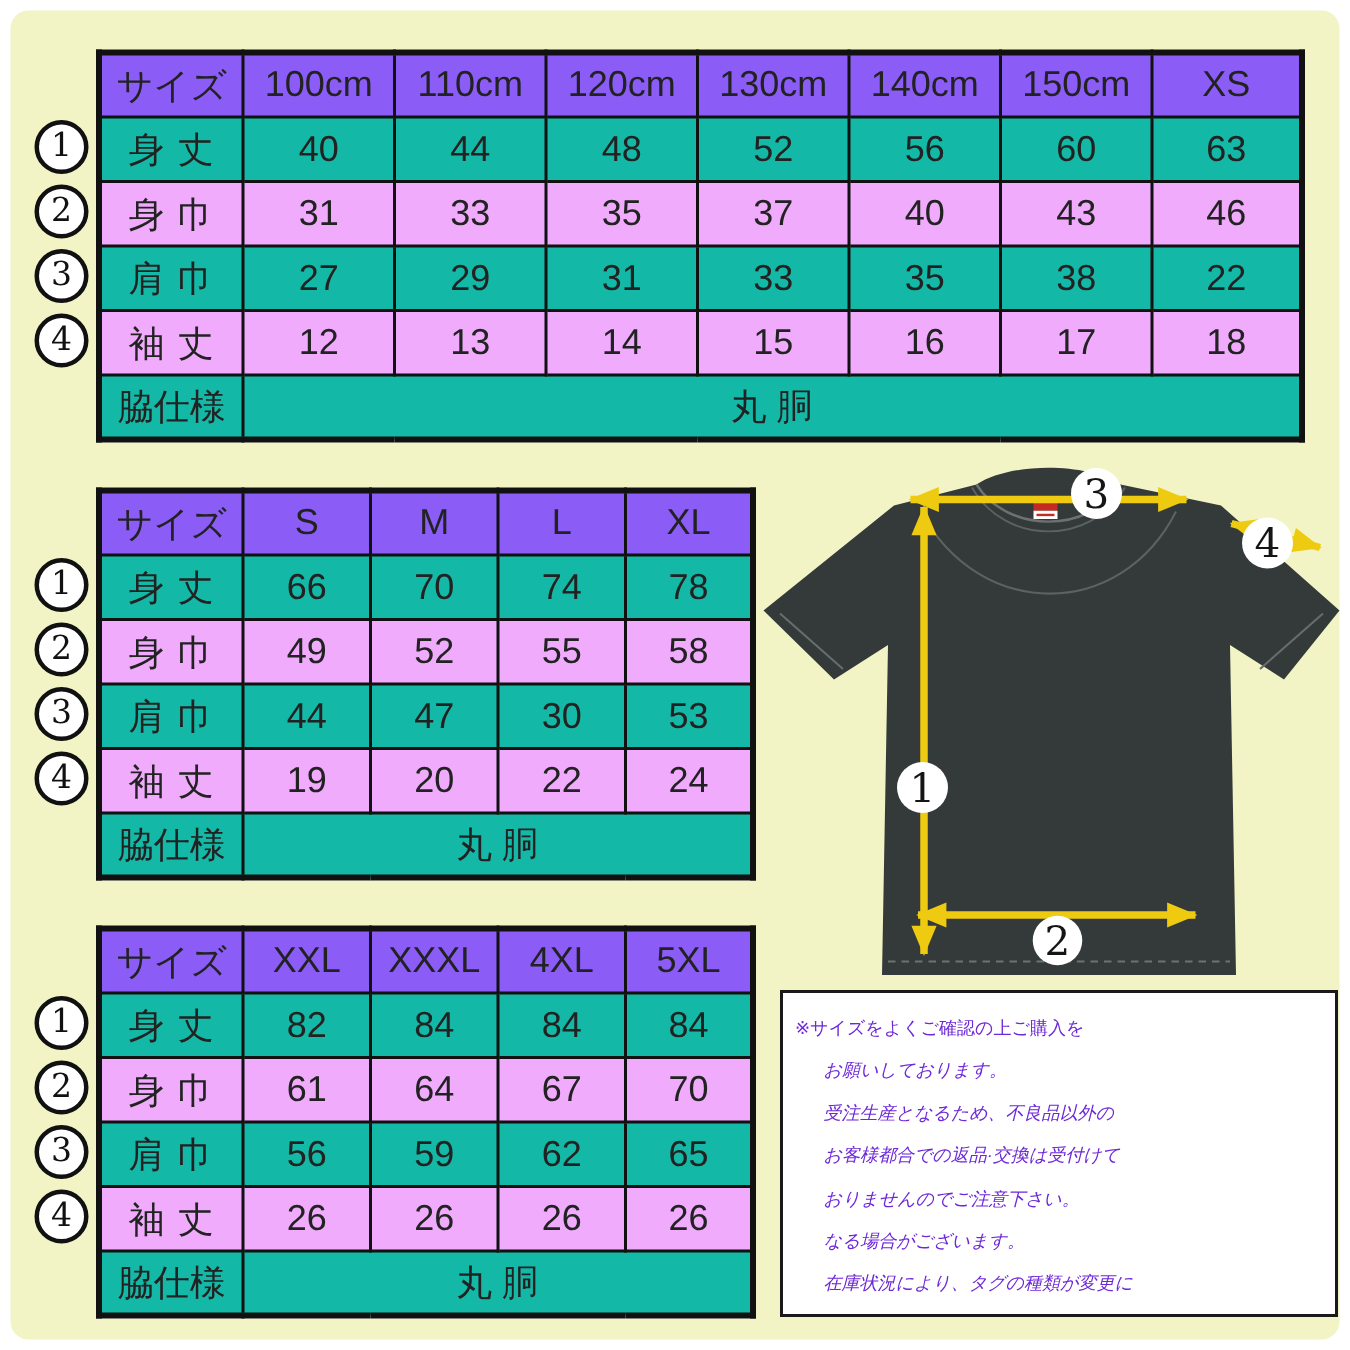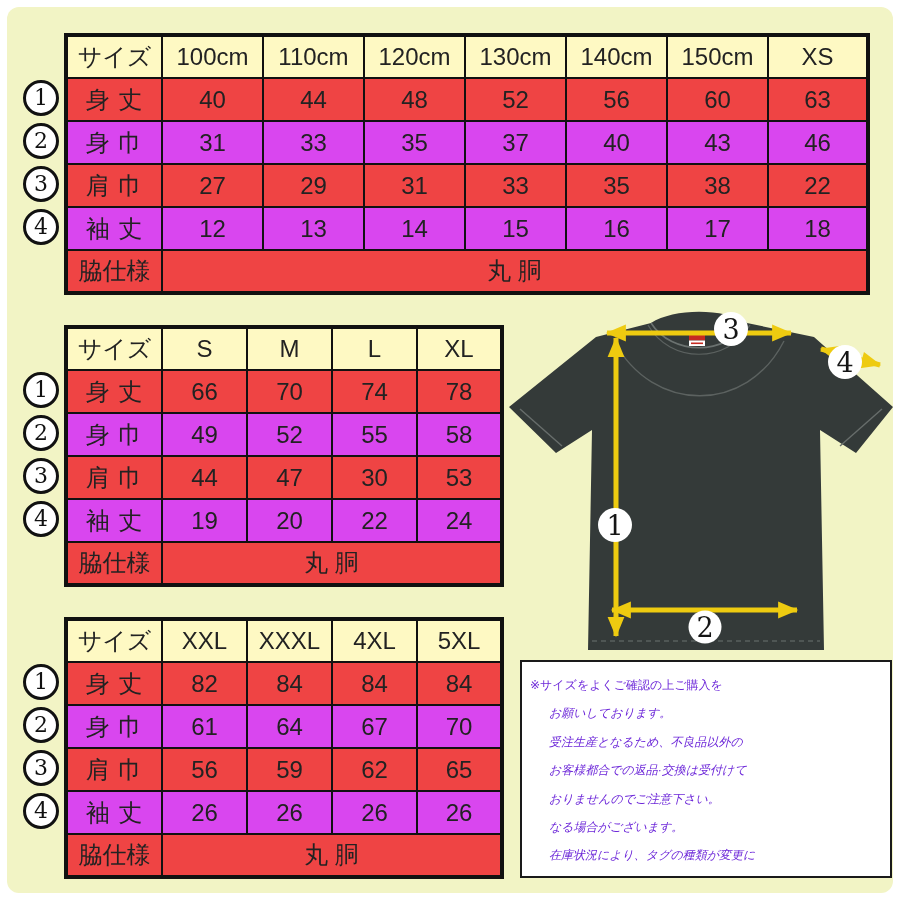--- a/index.html
+++ b/index.html
@@ -5,23 +5,23 @@
   html,body{margin:0;padding:0;}
   body{font-family:"Liberation Sans","DejaVu Sans",sans-serif;}
   .frame{position:relative;width:900px;height:900px;background:#ffffff;overflow:hidden;}
   .bg{position:absolute;left:7px;top:7px;right:7px;bottom:7px;background:#f2f4c5;border-radius:12px;}
   .section{position:absolute;}
   table.sz{border-collapse:collapse;table-layout:fixed;background:#ffffff;}
   table.sz{border:4px solid #111;}
   table.sz td,table.sz th{border:2px solid #111;text-align:center;vertical-align:middle;
     font-size:24px;color:#222;font-weight:normal;padding:0;}
   table.sz tr{height:43px;}
-  .rowg td{background:#d946ef;}
-  .roww td{background:#ef4444;}
-  .hdr th{background:#fef9c3;}
+  .rowg td{background:#f0abfc;}
+  .roww td{background:#14b8a6;}
+  .hdr th{background:#8b5cf6;}
   .lab{letter-spacing:1px;}
   .markers{position:absolute;left:-42px;top:43px;width:38px;}
   .mslot{height:43px;display:flex;align-items:center;justify-content:center;}
   .cnum{width:30px;height:30px;border:3px solid #111;border-radius:50%;background:#fff;
     display:flex;align-items:center;justify-content:center;
     font-family:"DejaVu Serif","Liberation Serif",serif;font-size:22px;color:#111;}
   .notebox{position:absolute;left:520px;top:660px;width:372px;height:218px;
     background:#ffffff;border:2px solid #1a1a1a;box-sizing:border-box;
     padding:9px 6px 0 8px;}
   .note-line{font-size:12px;line-height:28.4px;color:#6d28d9;white-space:nowrap;}

